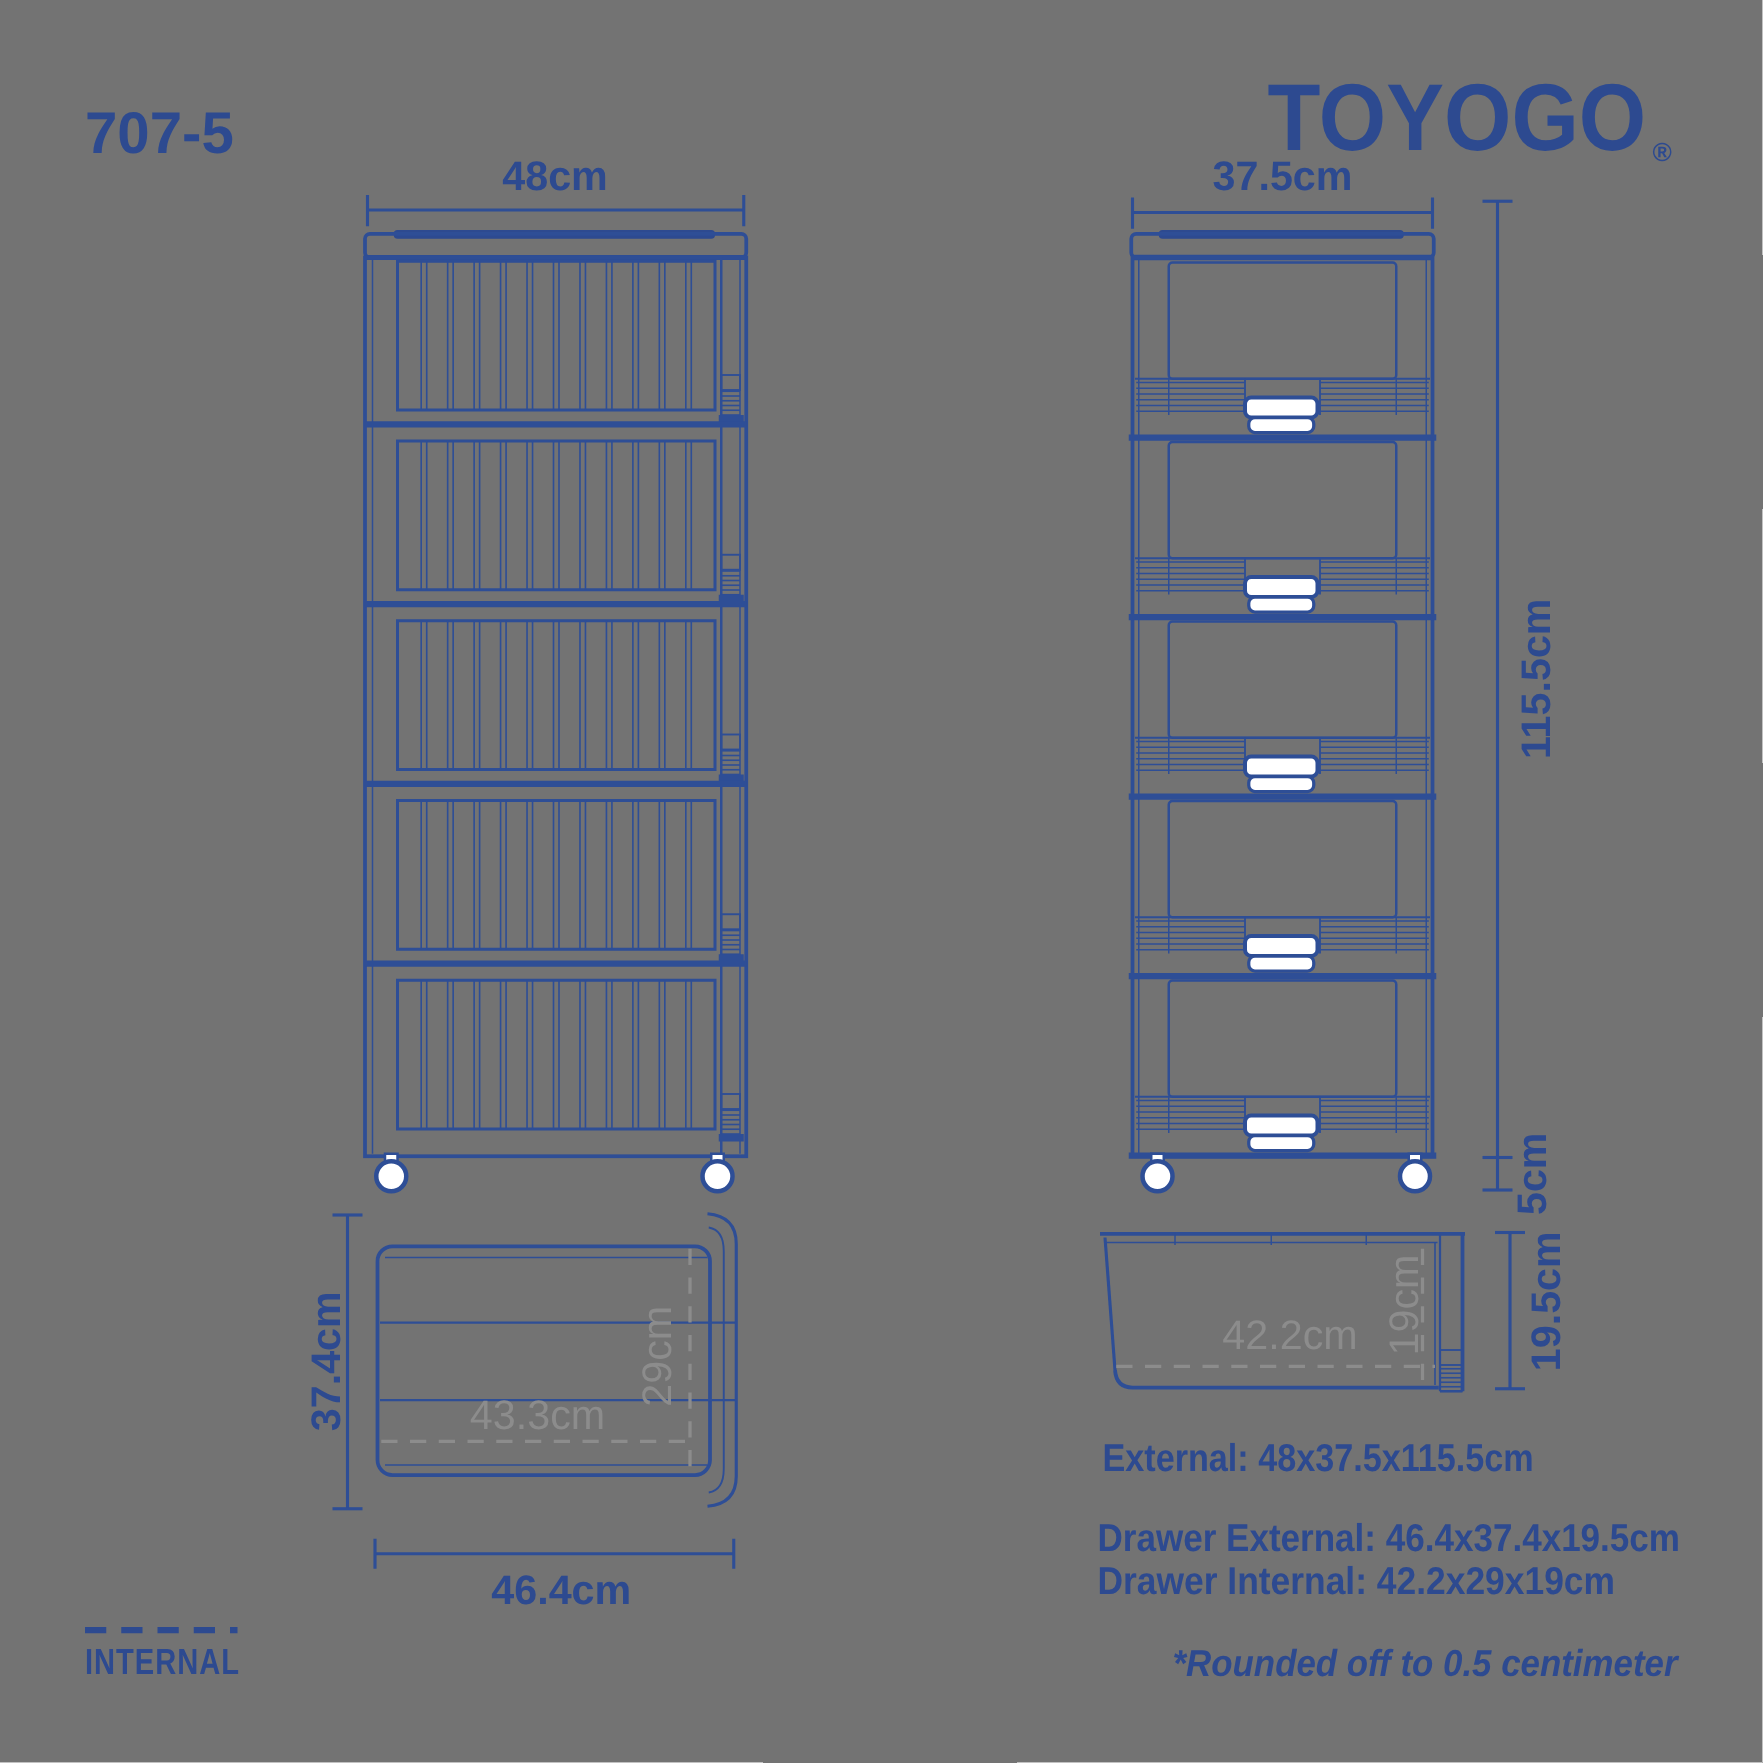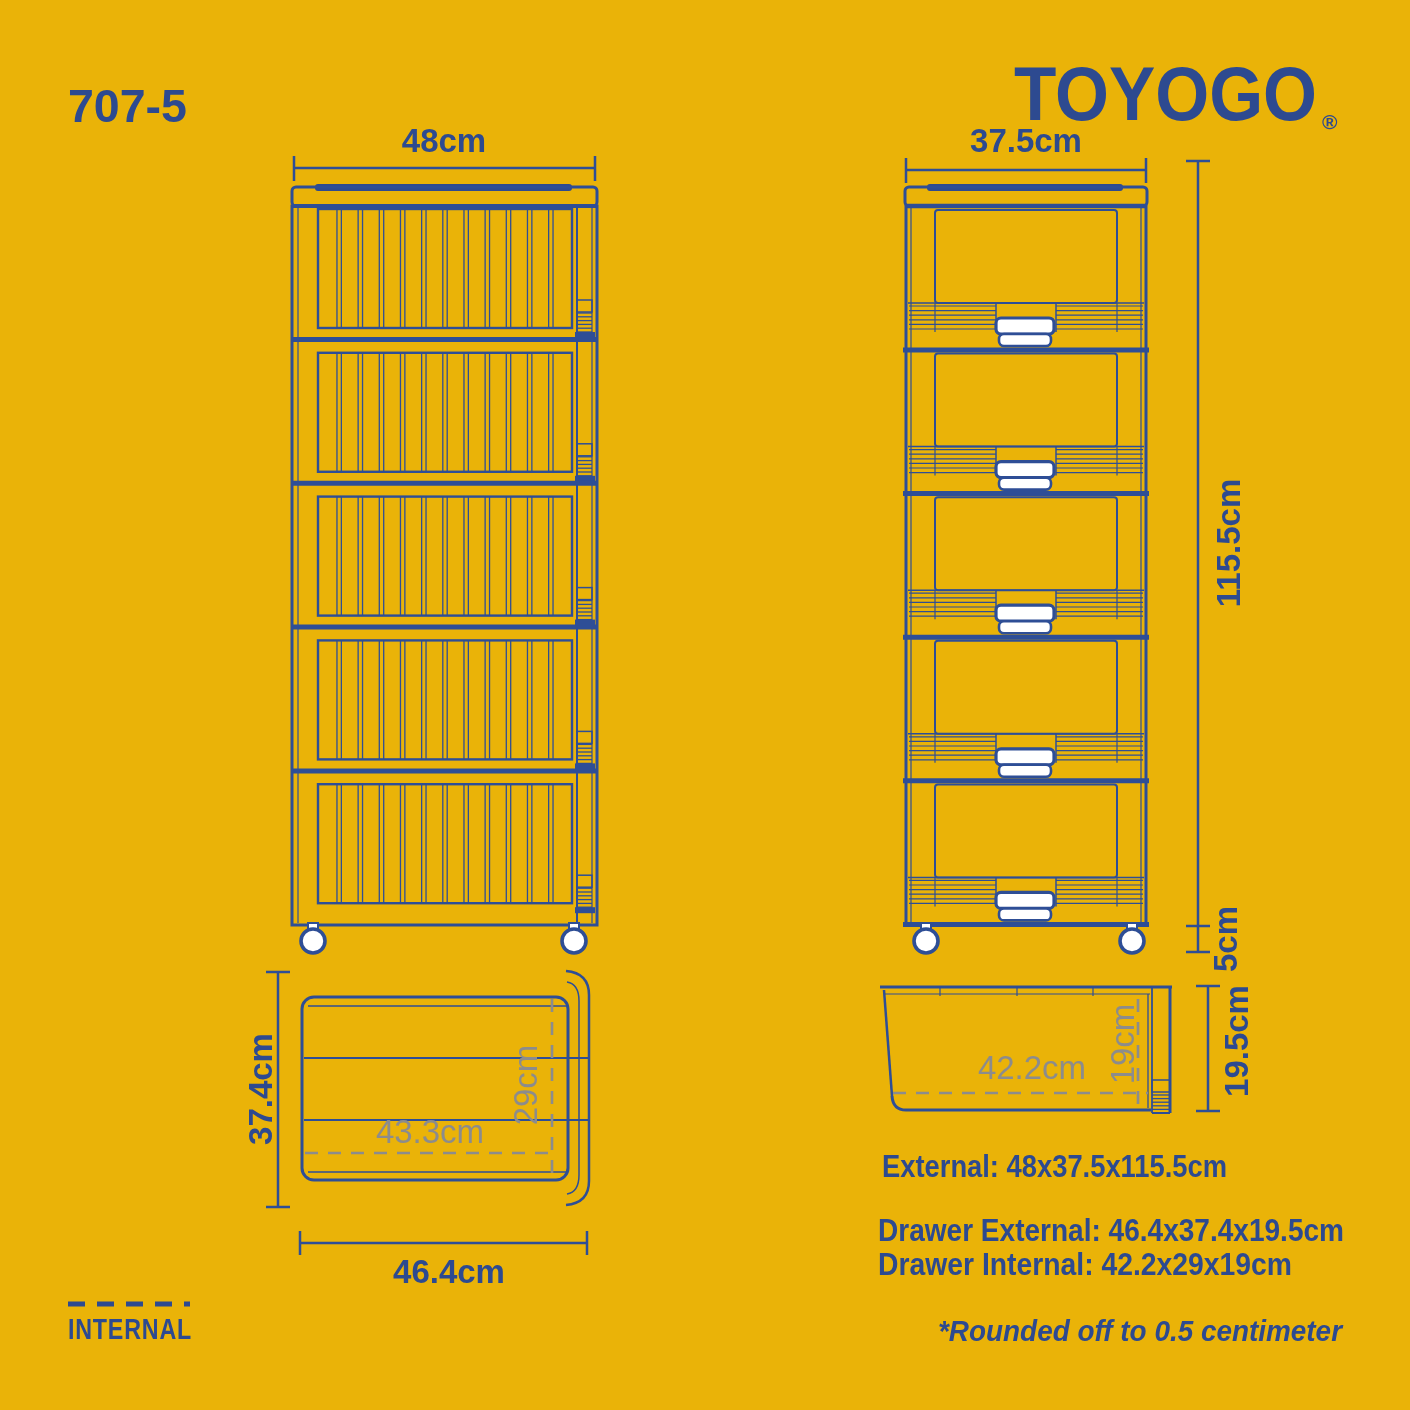--- a/index.html
+++ b/index.html
@@ -1,16 +1,16 @@
 <!DOCTYPE html>
 <html><head>
 <meta charset="utf-8">
 <style>
   html,body{margin:0;padding:0;background:#ffffff;}
-  .stage{width:1410px;height:1410px;position:relative;background:#eab308;font-family:"Liberation Sans",sans-serif;}
+  .stage{width:1410px;height:1410px;position:relative;background:#737373;font-family:"Liberation Sans",sans-serif;}
   svg{display:block;}
   text{font-family:"Liberation Sans",sans-serif;}
   .t-model{font-size:47px;font-weight:800;fill:#2d4a90;}
   .t-brand{font-size:76px;font-weight:800;fill:#2d4a90;}
   .t-reg{font-size:21px;font-weight:700;fill:#2d4a90;}
   .t-dim{font-size:33px;font-weight:600;fill:#2d4a90;}
   .t-dim-gray{font-size:33px;font-weight:500;fill:#8c8c8c;}
   .t-spec{font-size:31px;font-weight:700;fill:#2d4a90;}
   .t-note{font-size:30px;font-weight:600;font-style:italic;fill:#2d4a90;}
   .t-legend{font-size:29px;font-weight:700;fill:#2d4a90;letter-spacing:1px;}

